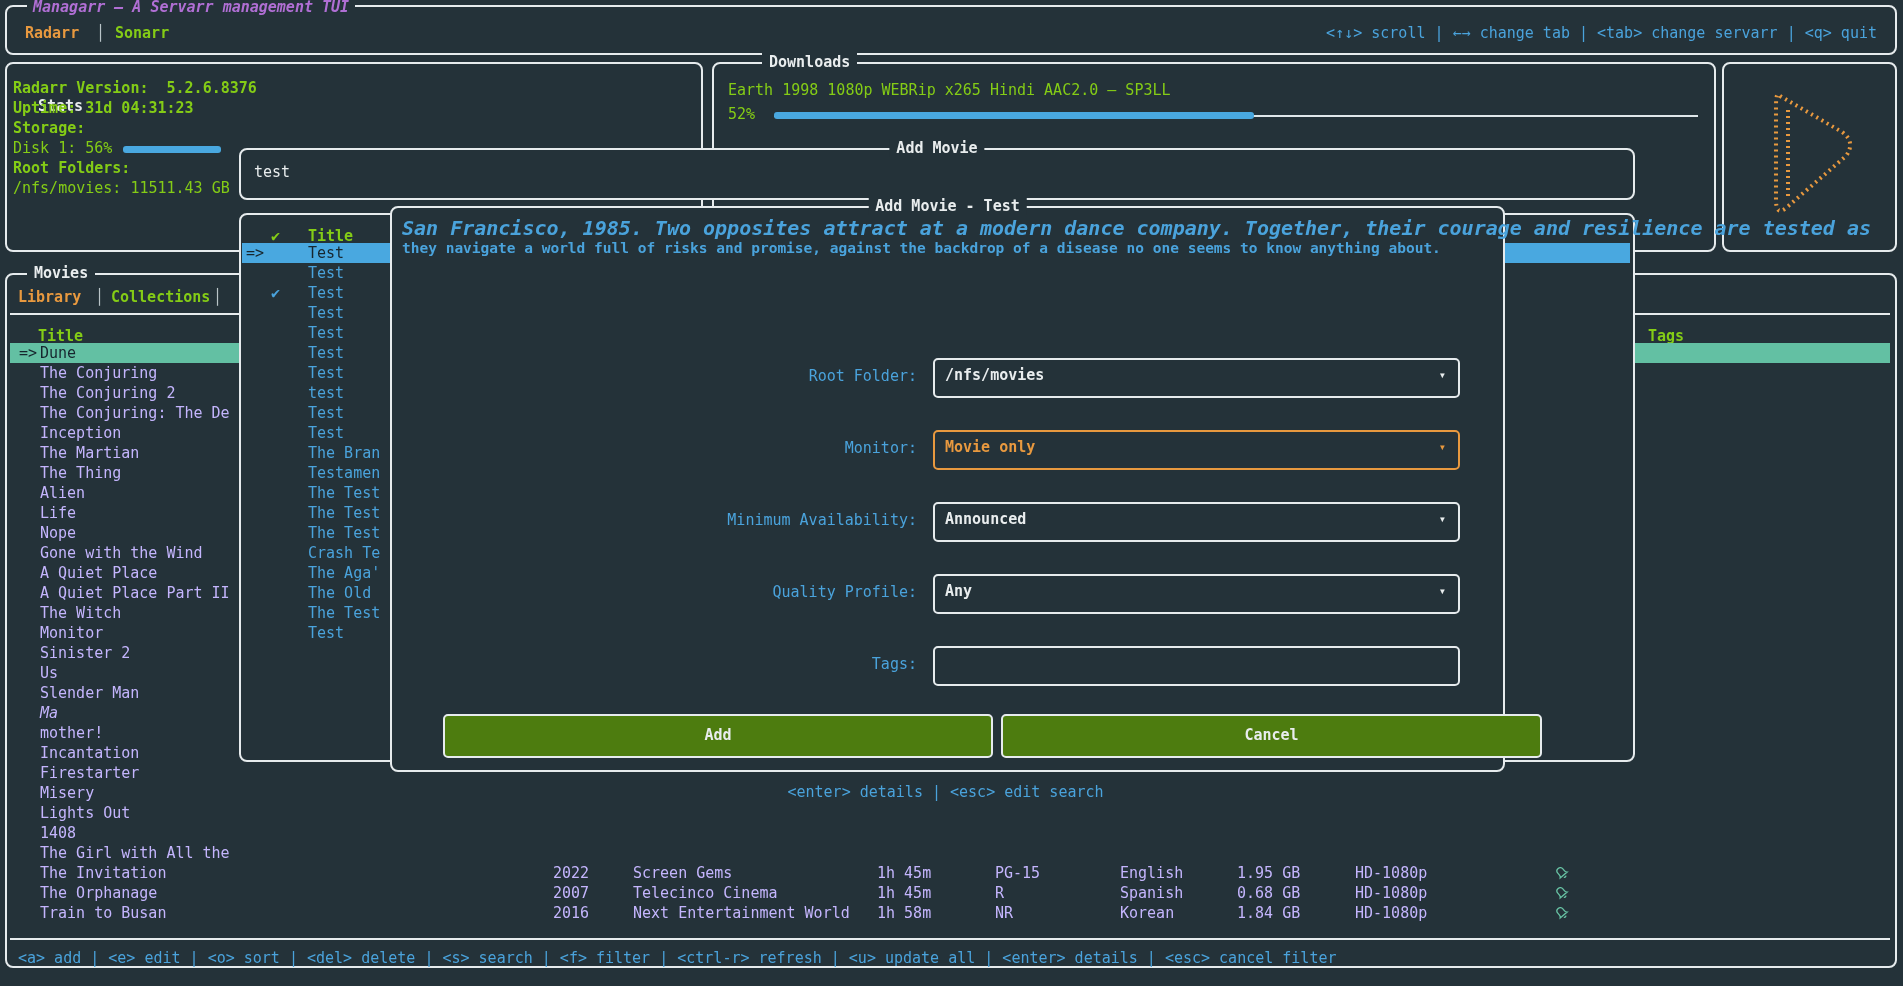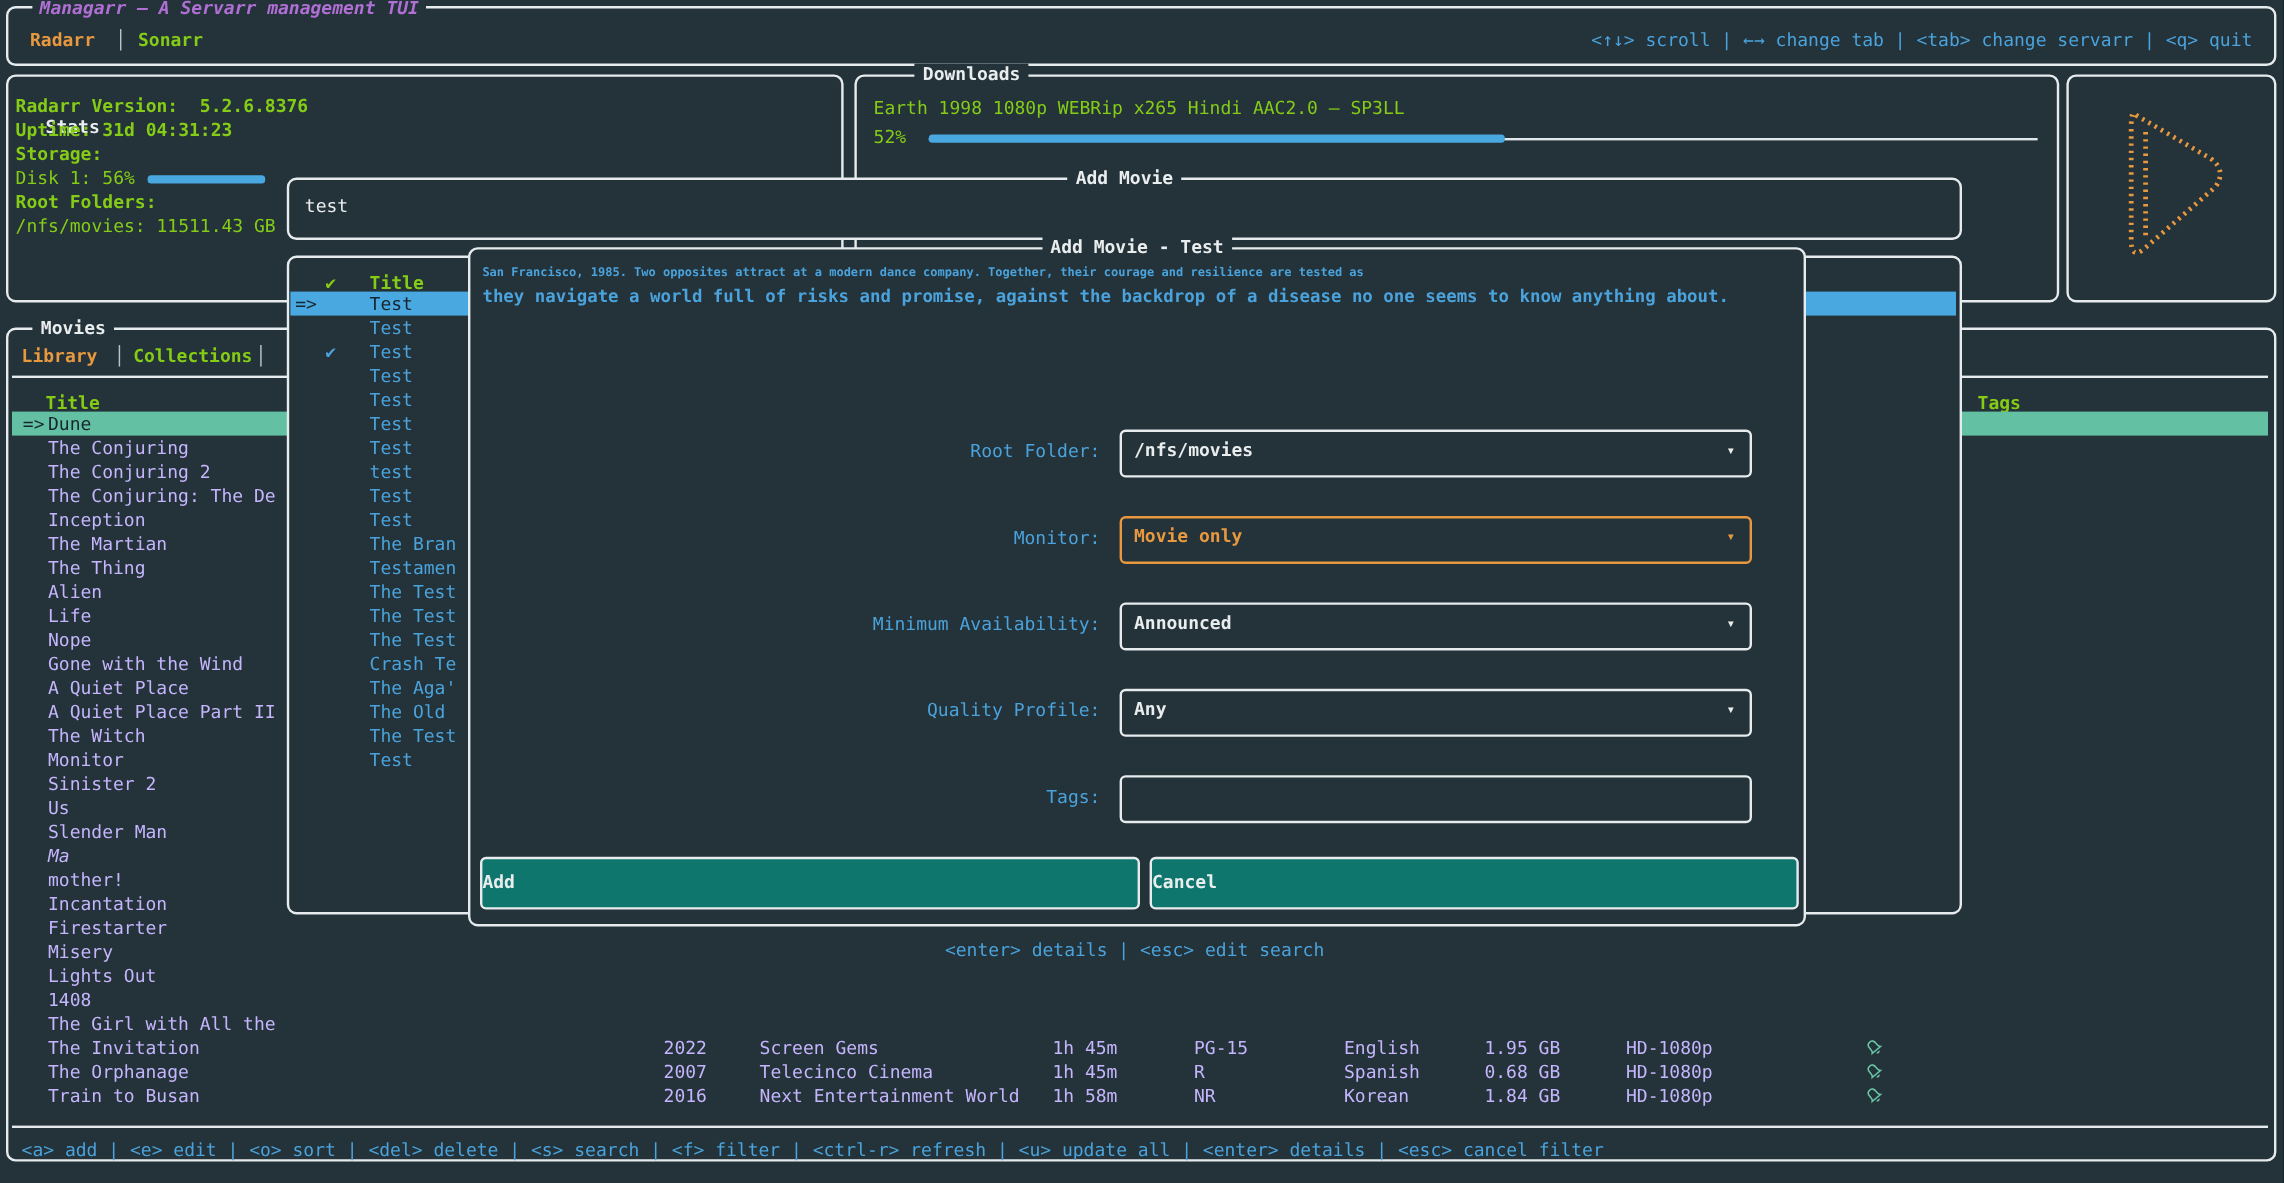--- a/index.html
+++ b/index.html
@@ -20,22 +20,22 @@
   .row{position:absolute;height:20px;}
   .selteal{background:#63c0a3;}
   .selblue{background:#49a8e0;}
   .cell{position:absolute;top:0;font:15px "DejaVu Sans Mono",monospace;line-height:20px;white-space:pre;}
   .sep{position:absolute;background:#e6ebed;height:2px;}
   .fbox{position:absolute;height:36px;border:2px solid #e6ebed;border-radius:5px;background:#243239;}
   .fbox .val{position:absolute;left:10px;top:6px;font:bold 15px "DejaVu Sans Mono",monospace;color:#e9edee;white-space:pre;}
   .fbox .caret{position:absolute;right:12px;top:8px;font-size:12px;color:#e9edee;}
   .fbox.focus{border-color:#e8993f;}
   .fbox.focus .val,.fbox.focus .caret{color:#e8993f;}
-  .btn{position:absolute;height:40px;border:2px solid #e6ebed;border-radius:5px;background:#0f766e;
-       text-align:left;font:bold 15px "DejaVu Sans Mono",monospace;color:#e9edee;line-height:38px;cursor:pointer;}
+  .btn{position:absolute;height:40px;border:2px solid #e6ebed;border-radius:5px;background:#4d7c0f;
+       text-align:center;font:bold 15px "DejaVu Sans Mono",monospace;color:#e9edee;line-height:38px;cursor:pointer;margin-left:43px;}
   .pfill{position:absolute;height:7px;background:#49a8e0;border-radius:3px;}
   .ptrack{position:absolute;height:2px;background:#dfe7ea;}
   .qinput{position:absolute;background:transparent;border:none;outline:none;
           font:15px "DejaVu Sans Mono",monospace;color:#e9edee;}
   .bell{position:absolute;top:2px;width:16px;height:16px;}
 </style>
 </head>
 <body>
 
 <div id="app">
@@ -285,21 +285,21 @@
     <div class="row" style="left:1px;top:388px;width:1388px;">
         <span class="cell blue" style="left:66px;">The Test</span>
       </div>
     <div class="row" style="left:1px;top:408px;width:1388px;">
         <span class="cell blue" style="left:66px;">Test</span>
       </div>
   </div>
 
   <div class="panel" style="left:390px;top:206px;width:1111px;height:562px;">
     <span class="ptitle center">Add Movie - Test</span>
-    <span class="t b blue" style="left:10px;top:10px;font-size:10px;">San Francisco, 1985. Two opposites attract at a modern dance company. Together, their courage and resilience are tested as</span>
+    <span class="t b blue" style="left:10px;top:10px;font-size:20px;font-style:italic;">San Francisco, 1985. Two opposites attract at a modern dance company. Together, their courage and resilience are tested as</span>
     <span class="t b blue" style="left:10px;top:30px;font-size:14.5px;">they navigate a world full of risks and promise, against the backdrop of a disease no one seems to know anything about.</span>
 
     <span class="t blue" style="left:8px;top:158px;width:517px;text-align:right;">Root Folder:</span>
     <div class="fbox" style="left:541px;top:150px;width:523px;">
       <span class="val">/nfs/movies</span>
       <span class="caret">▾</span>
     </div>
 
     <span class="t blue" style="left:8px;top:230px;width:517px;text-align:right;">Monitor:</span>
     <div class="fbox focus" style="left:541px;top:222px;width:523px;">

